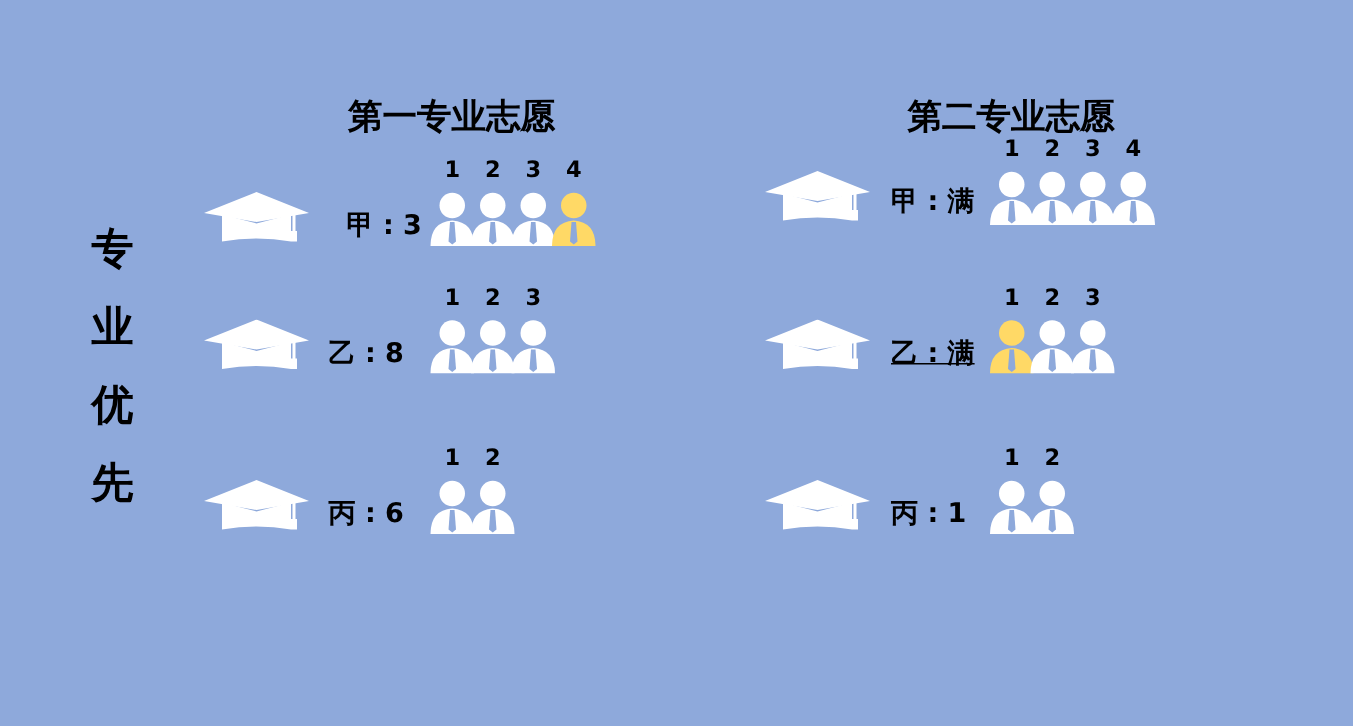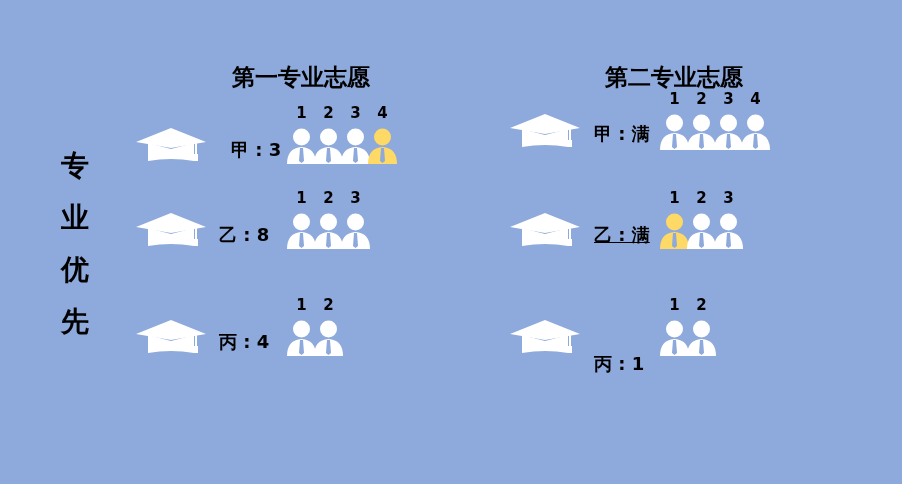--- a/index.html
+++ b/index.html
@@ -101,21 +101,21 @@
             </svg></span></div>
       </div>
     </div>
     <div class="row" style="left: 0px; top: 296px; width: 902px;">
       <div class="cap" style="left: 136px; top: 24px;"><svg width="70" height="36" viewBox="0 0 70 36">
           <path d="M0 14 L35 0 L70 14 L35 20 Z" fill="#FFFFFF"></path>
           <path d="M12 15 L12 33 Q35 29 58 33 L58 15 L35 21 Z" fill="#FFFFFF"></path>
           <rect x="59" y="14" width="2" height="14" fill="#FFFFFF"></rect>
           <rect x="58" y="26" width="4" height="7" fill="#FFFFFF"></rect>
         </svg></div>
-      <div class="label" style="left: 219px; top: 34px;">丙 : 4</div>
+      <div class="label" style="left: 219px; top: 34px;">丙 : 6</div>
       <div class="people" style="left: 288px; top: 0px;">
         <div class="person"><div class="num">1</div><span><svg width="31" height="36" viewBox="0 0 31 36">
               <circle cx="15.5" cy="9" r="8.5" fill="#FFFFFF"></circle>
               <path d="M1 36 Q1 20 15.5 19 Q30 20 30 36 Z" fill="#FFFFFF"></path>
               <path d="M14 20 L17 20 L18 33 L15.5 35 L13 33 Z" fill="#8EA9DB"></path>
             </svg></span></div>
         <div class="person"><div class="num">2</div><span><svg width="31" height="36" viewBox="0 0 31 36">
               <circle cx="15.5" cy="9" r="8.5" fill="#FFFFFF"></circle>
               <path d="M1 36 Q1 20 15.5 19 Q30 20 30 36 Z" fill="#FFFFFF"></path>
               <path d="M14 20 L17 20 L18 33 L15.5 35 L13 33 Z" fill="#8EA9DB"></path>
@@ -179,21 +179,21 @@
             </svg></span></div>
       </div>
     </div>
     <div class="row" style="left: 0px; top: 296px; width: 902px;">
       <div class="cap" style="left: 510px; top: 24px;"><svg width="70" height="36" viewBox="0 0 70 36">
           <path d="M0 14 L35 0 L70 14 L35 20 Z" fill="#FFFFFF"></path>
           <path d="M12 15 L12 33 Q35 29 58 33 L58 15 L35 21 Z" fill="#FFFFFF"></path>
           <rect x="59" y="14" width="2" height="14" fill="#FFFFFF"></rect>
           <rect x="58" y="26" width="4" height="7" fill="#FFFFFF"></rect>
         </svg></div>
-      <div class="label" style="left: 594px; top: 34px; margin-top: 22px;">丙 : 1</div>
+      <div class="label" style="left: 594px; top: 34px;">丙 : 1</div>
       <div class="people" style="left: 661px; top: 0px;">
         <div class="person"><div class="num">1</div><span><svg width="31" height="36" viewBox="0 0 31 36">
               <circle cx="15.5" cy="9" r="8.5" fill="#FFFFFF"></circle>
               <path d="M1 36 Q1 20 15.5 19 Q30 20 30 36 Z" fill="#FFFFFF"></path>
               <path d="M14 20 L17 20 L18 33 L15.5 35 L13 33 Z" fill="#8EA9DB"></path>
             </svg></span></div>
         <div class="person"><div class="num">2</div><span><svg width="31" height="36" viewBox="0 0 31 36">
               <circle cx="15.5" cy="9" r="8.5" fill="#FFFFFF"></circle>
               <path d="M1 36 Q1 20 15.5 19 Q30 20 30 36 Z" fill="#FFFFFF"></path>
               <path d="M14 20 L17 20 L18 33 L15.5 35 L13 33 Z" fill="#8EA9DB"></path>

